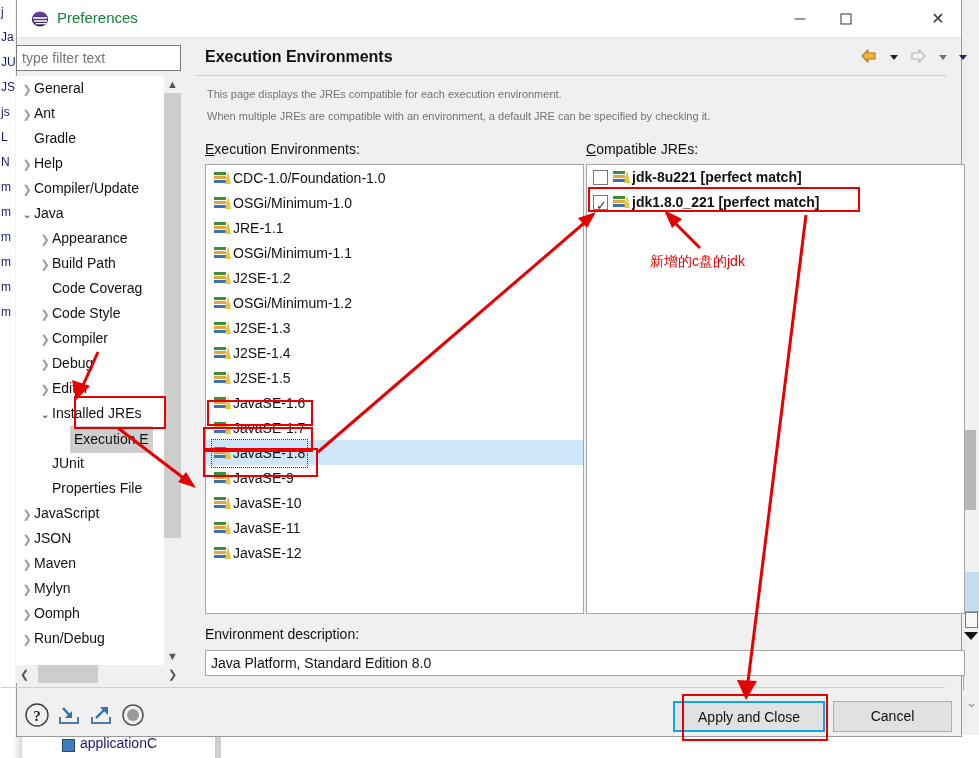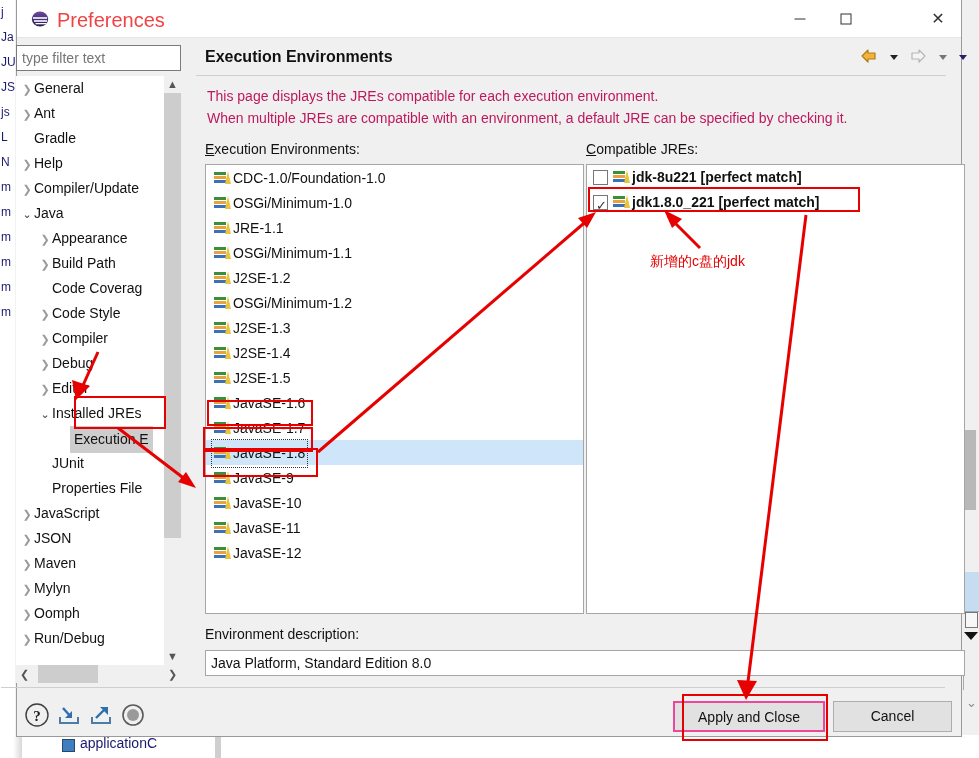--- a/index.html
+++ b/index.html
@@ -84,21 +84,21 @@
   }
   .titlebar {
     position: relative; height: 38px; background: #ffffff;
     border-bottom: 1px solid #e6e6e6;
   }
   .title-icon {
     position: absolute; left: 14px; top: 10px; width: 18px; height: 18px;
   }
   .title-text {
     position: absolute; left: 40px; top: 9px;
-    font-size: 20px; color: #ef4444;
+    font-size: 15px; color: #15803d;
   }
   .win-btn {
     position: absolute; top: 0; width: 46px; height: 37px;
     cursor: default;
   }
   .win-min { right: 138px; }
   .win-max { right: 92px; }
   .win-close { right: 0px; }
   .glyph {
     position: absolute; left: 50%; top: 50%;
@@ -178,21 +178,21 @@
   .page-rule {
     position: absolute; left: 196px; top: 75px; width: 750px; height: 1px;
     background: #cfcfcf;
   }
   .nav-tools { position: absolute; right: 10px; top: 48px; }
   .nav-tools .nv {
     display: inline-block; vertical-align: middle; margin-left: 4px;
   }
   .desc-line {
     position: absolute; left: 207px;
-    font-size: 14px; color: #be185d; white-space: nowrap;
+    font-size: 11px; color: #737373; white-space: nowrap;
   }
 
   .section-label {
     position: absolute; font-size: 14px; color: #111;
   }
   .section-label u { text-decoration: underline; }
 
   .listbox {
     position: absolute; background: #ffffff; border: 1px solid #a6a6a6;
     overflow: hidden;
@@ -260,21 +260,21 @@
     position: absolute; top: 700px; width: 30px; height: 30px;
   }
   .btn {
     position: absolute; top: 701px; height: 31px;
     background: #e1e1e1; border: 1px solid #adadad;
     font-family: "Liberation Sans", sans-serif;
     font-size: 14px; color: #111; text-align: center; line-height: 29px;
     cursor: default;
   }
   .btn.primary {
-    background: #e1e1e1; border: 2px solid #ec4899;
+    background: #e1e1e1; border: 2px solid #0ea5e9;
   }
   .btn-apply { left: 673px; width: 152px; }
   .btn-cancel { left: 833px; width: 119px; }
 
   
   .ann-box {
     position: absolute; border: 2px solid #e60000;
     pointer-events: none;
   }
   .ann-text {

